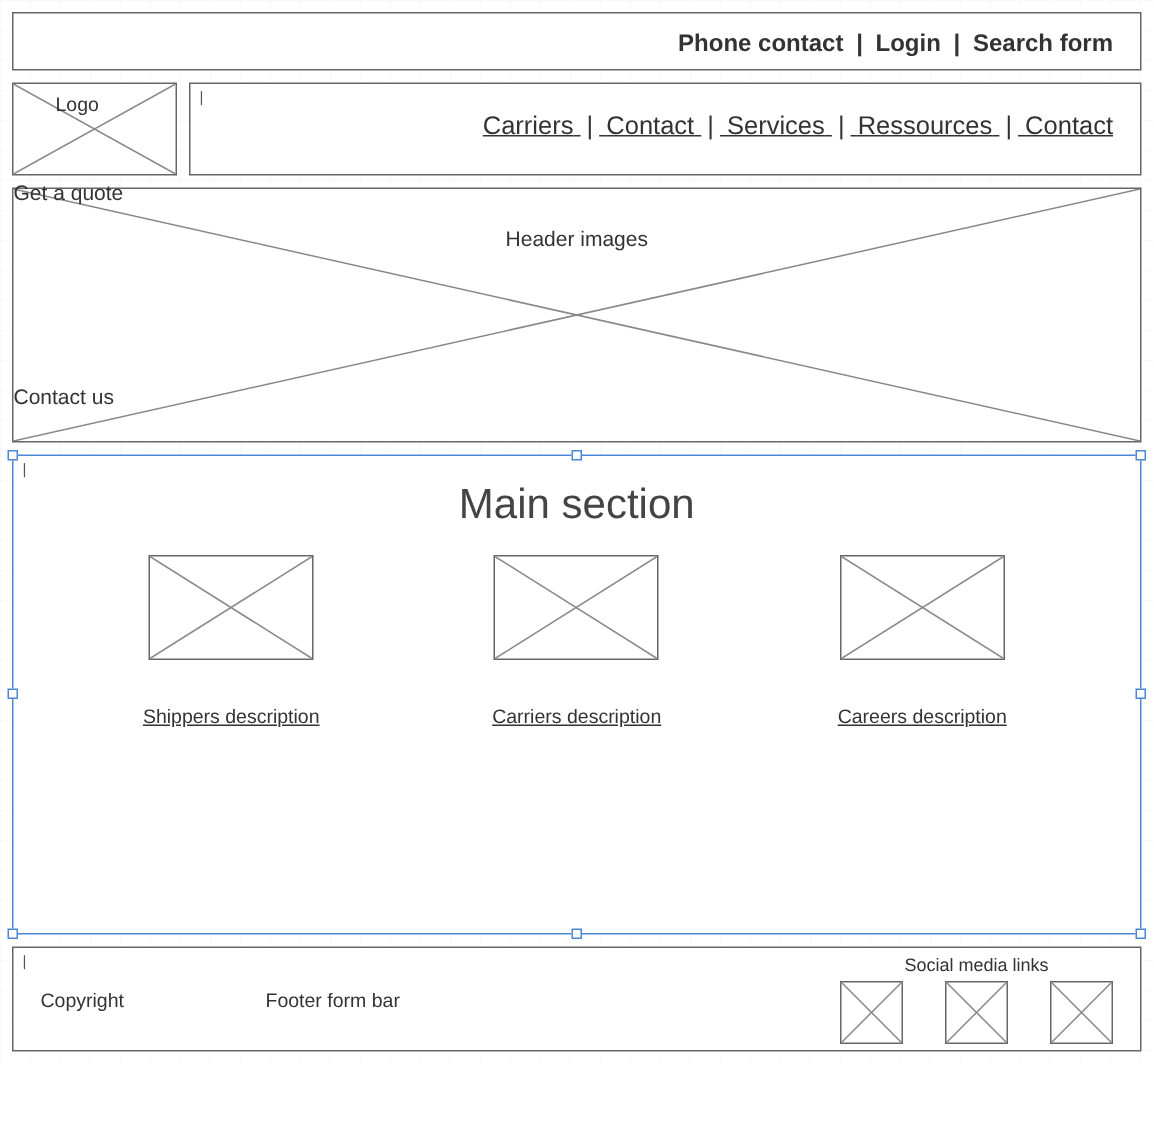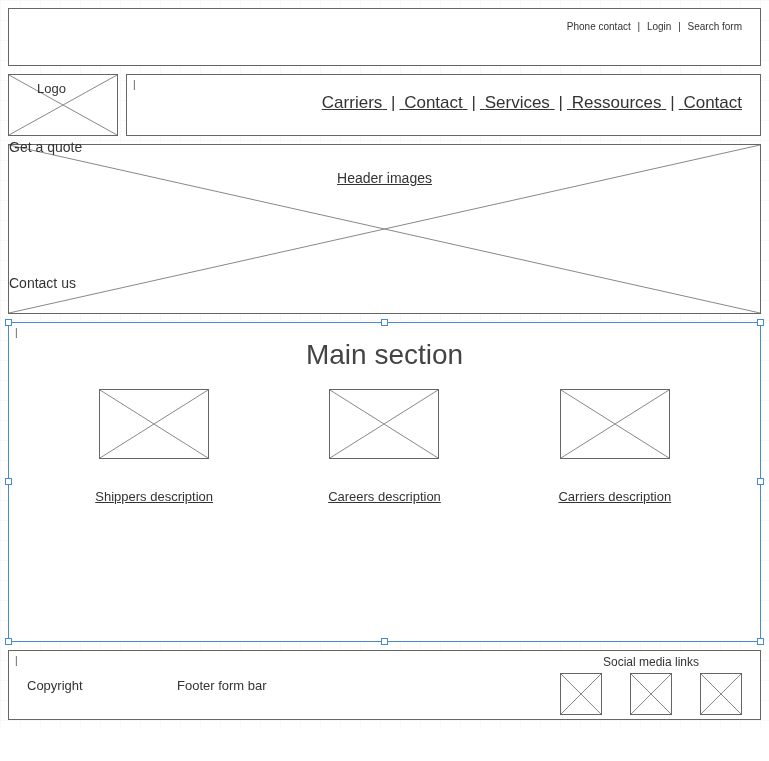--- a/index.html
+++ b/index.html
@@ -19,25 +19,26 @@
       background-size: 20px 20px;
       z-index: -1;
       opacity: 0.4;
     }
     .box {
       border: 1px solid #666;
       background: #fff;
       position: relative;
     }
     .top-bar {
-      height: 58px;
+      height: 39px;
       padding: 12px 18px;
       text-align: right;
-      font-size: 10px;
-      margin-bottom: 8px;
+      font-size: 16px;
+      margin-bottom: 8px;
+      font-weight: bold;
     }
     .nav-row {
       display: flex;
       gap: 8px;
       margin-bottom: 8px;
       text-decoration: underline;
     }
     .logo-box {
       width: 110px;
       height: 62px;
@@ -65,21 +66,20 @@
       height: 170px;
       position: relative;
       margin-bottom: 8px;
     }
     .header-box .hdr-label {
       position: absolute;
       top: 25px;
       left: 50%;
       transform: translateX(-50%);
       font-size: 14px;
-      text-decoration: underline;
     }
     .header-box .cta-row {
       position: absolute;
       bottom: 22px;
       width: 100%;
       display: flex;
       justify-content: center;
       gap: 120px;
       font-size: 14px;
       flex-direction: column;
@@ -226,30 +226,30 @@
       </div>
       <div class="col-lbl">Shippers description</div>
     </div>
     <div class="col">
       <div class="img-ph">
         <svg class="xcross">
             <line x1="0" y1="0" x2="100%" y2="100%"></line>
             <line x1="100%" y1="0" x2="0" y2="100%"></line>
           </svg>
       </div>
-      <div class="col-lbl">Careers description</div>
+      <div class="col-lbl">Carriers description</div>
     </div>
     <div class="col">
       <div class="img-ph">
         <svg class="xcross">
             <line x1="0" y1="0" x2="100%" y2="100%"></line>
             <line x1="100%" y1="0" x2="0" y2="100%"></line>
           </svg>
       </div>
-      <div class="col-lbl">Carriers description</div>
+      <div class="col-lbl">Careers description</div>
     </div>
   </div>
 </div>
 
 <div class="box footer-box">
   <span class="cursor-mark">|</span>
   <div class="copyright">Copyright</div>
   <div class="fmenu">Footer form bar</div>
   <div class="social-wrap">
     <span class="social-lbl">Social media links</span>

